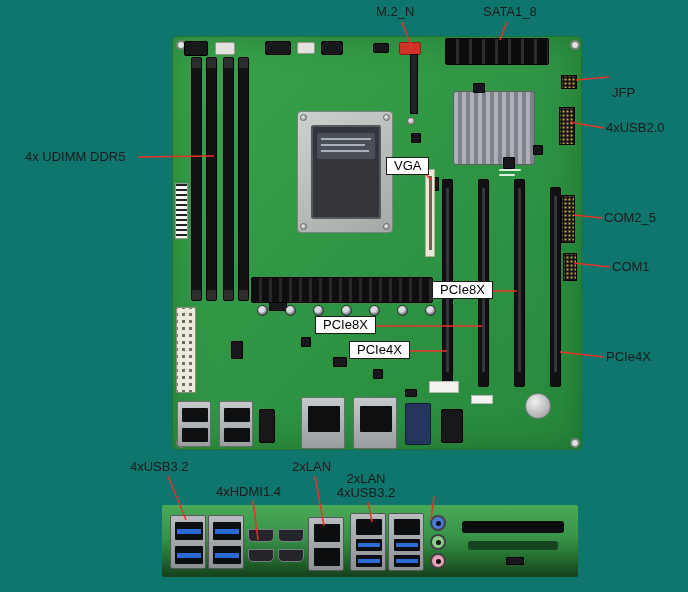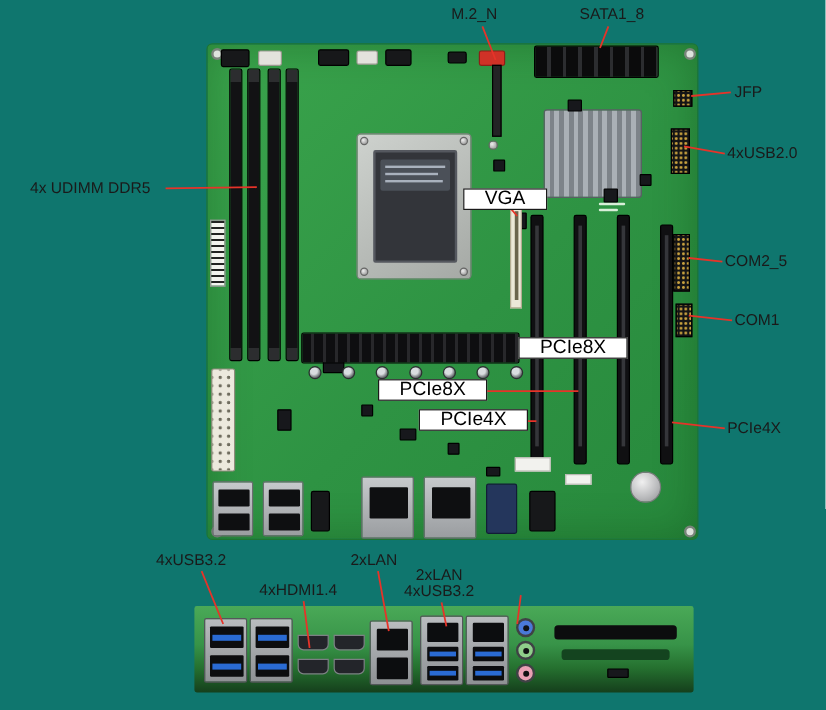--- a/index.html
+++ b/index.html
@@ -2,21 +2,21 @@
 <html style="--leader_red: #e63329; --pcb_green: #3aa44c; --usb_blue: #2a6bd4; --audio_line_in: #4a79d8; --audio_line_out: #8fce8a; --audio_mic_in: #e9a0b4;"><head>
 <meta charset="utf-8">
 <style>
   *{margin:0;padding:0;box-sizing:border-box}
   html,body{background:#fff}
   body{font-family:"Liberation Sans",sans-serif;color:#1a1a1a}
   .canvas{position:relative;width:688px;height:592px;background:#0f766e;overflow:hidden}
 
   .callout{position:absolute;font-size:13px;line-height:14px;color:#1a1a1a;white-space:nowrap;z-index:10}
   .callout.center{text-align:center}
-  .boxlabel{position:absolute;font-size:16px;line-height:16px;color:#000;background:#fff;border:1.5px solid #1a1a1a;padding:0 17px;z-index:11;white-space:nowrap}
+  .boxlabel{position:absolute;font-size:13px;line-height:16px;color:#000;background:#fff;border:1.5px solid #1a1a1a;padding:0 7px;z-index:11;white-space:nowrap}
 
   .leaders{position:absolute;left:0;top:0;z-index:9;pointer-events:none}
   .leaders line{stroke:var(--leader_red,#e63329);stroke-width:1.5}
 
   .board{position:absolute;left:172px;top:36px;width:410px;height:414px;z-index:1;
     background:linear-gradient(135deg,var(--pcb_green,#3aa44c),#2e9343 55%,#27893c);
     border:1px solid #1e7531;border-radius:5px;box-shadow:inset 0 0 36px rgba(0,45,0,.28)}
   .board *, .iopanel *{position:absolute;display:block}
 
   .hole{border-radius:50%;background:#dde3dd;border:2px solid #79837a}
@@ -250,21 +250,21 @@
     <line x1="406" y1="351" x2="447" y2="351"></line>
     <line x1="168" y1="476" x2="186" y2="520"></line>
     <line x1="253" y1="501" x2="258" y2="540"></line>
     <line x1="315" y1="476" x2="324" y2="526"></line>
     <line x1="368" y1="502" x2="372" y2="522"></line>
     <line x1="434" y1="496" x2="431" y2="520"></line>
   </svg>
 
   <div class="callout" style="left:376px;top:5px">M.2_N</div>
   <div class="callout" style="left:483px;top:5px">SATA1_8</div>
-  <div class="callout" style="left:612px;top:70px">JFP</div>
+  <div class="callout" style="left:612px;top:86px">JFP</div>
   <div class="callout" style="left:606px;top:121px">4xUSB2.0</div>
   <div class="callout" style="left:604px;top:211px">COM2_5</div>
   <div class="callout" style="left:612px;top:260px">COM1</div>
   <div class="callout" style="left:606px;top:350px">PCIe4X</div>
   <div class="callout" style="left:25px;top:150px">4x UDIMM DDR5</div>
   <div class="callout" style="left:130px;top:460px">4xUSB3.2</div>
   <div class="callout" style="left:216px;top:485px">4xHDMI1.4</div>
   <div class="callout" style="left:292px;top:460px">2xLAN</div>
 
   <div class="callout center" style="left:330px;top:472px;width:72px">

